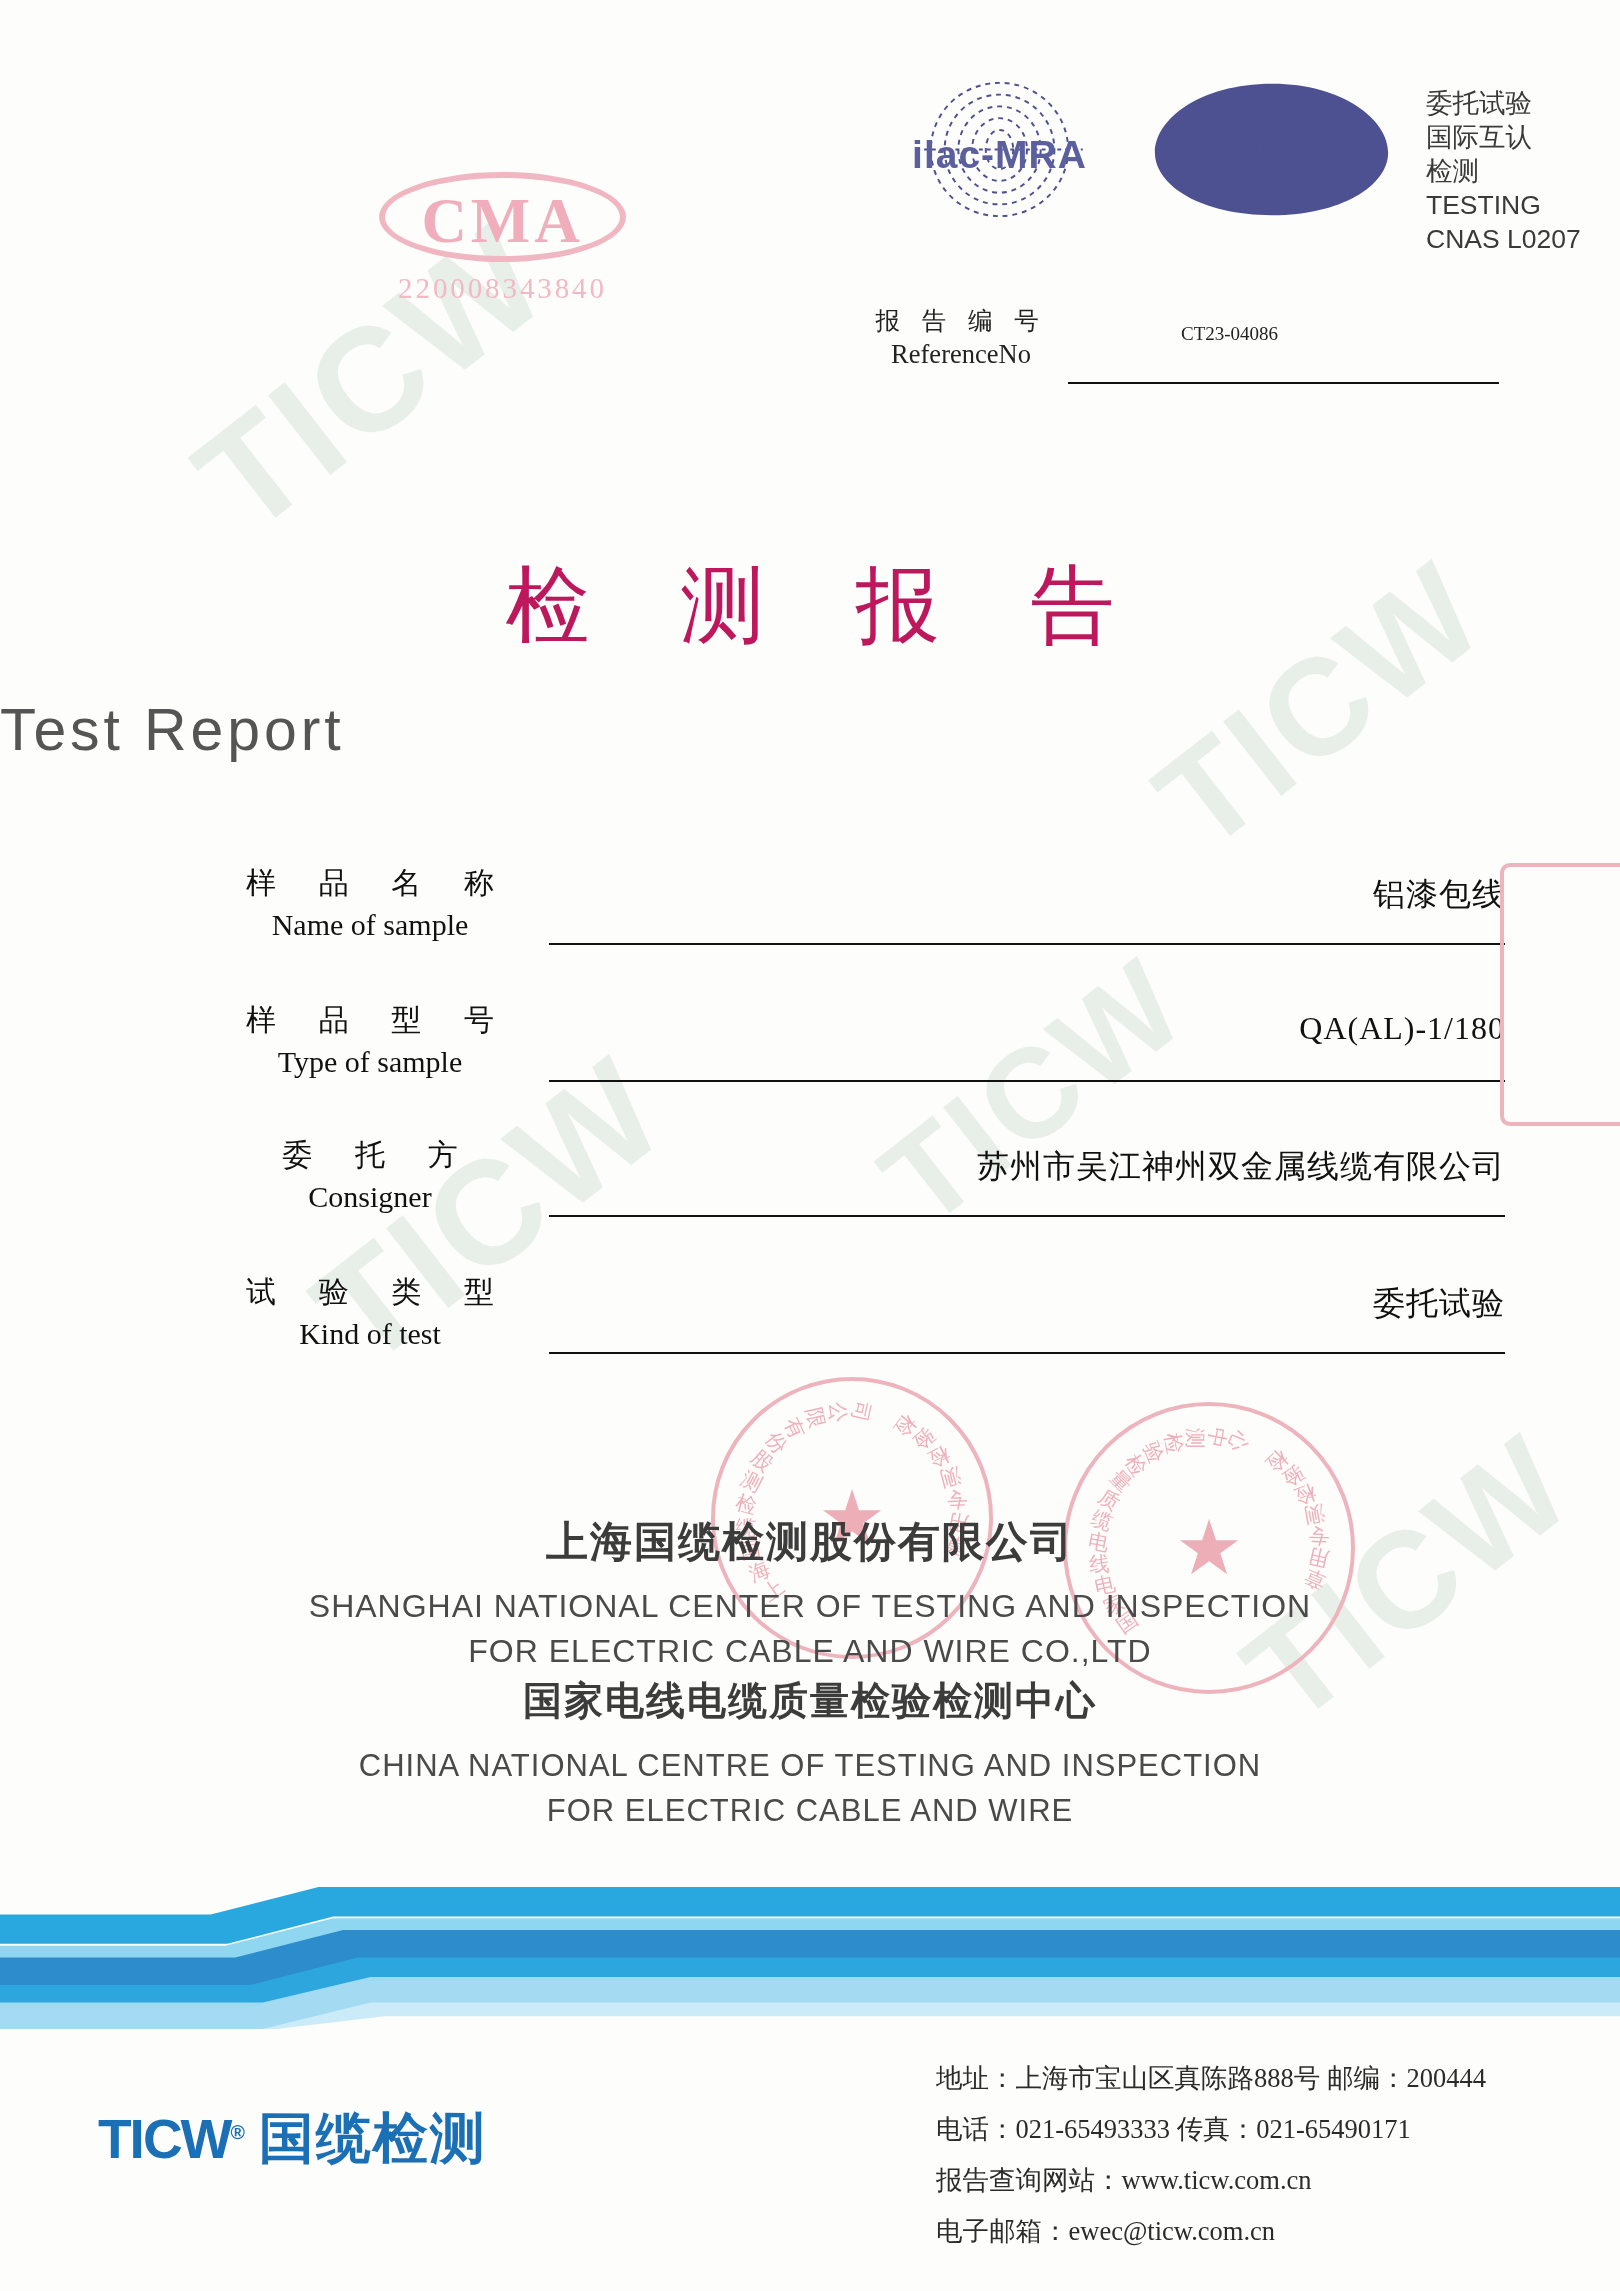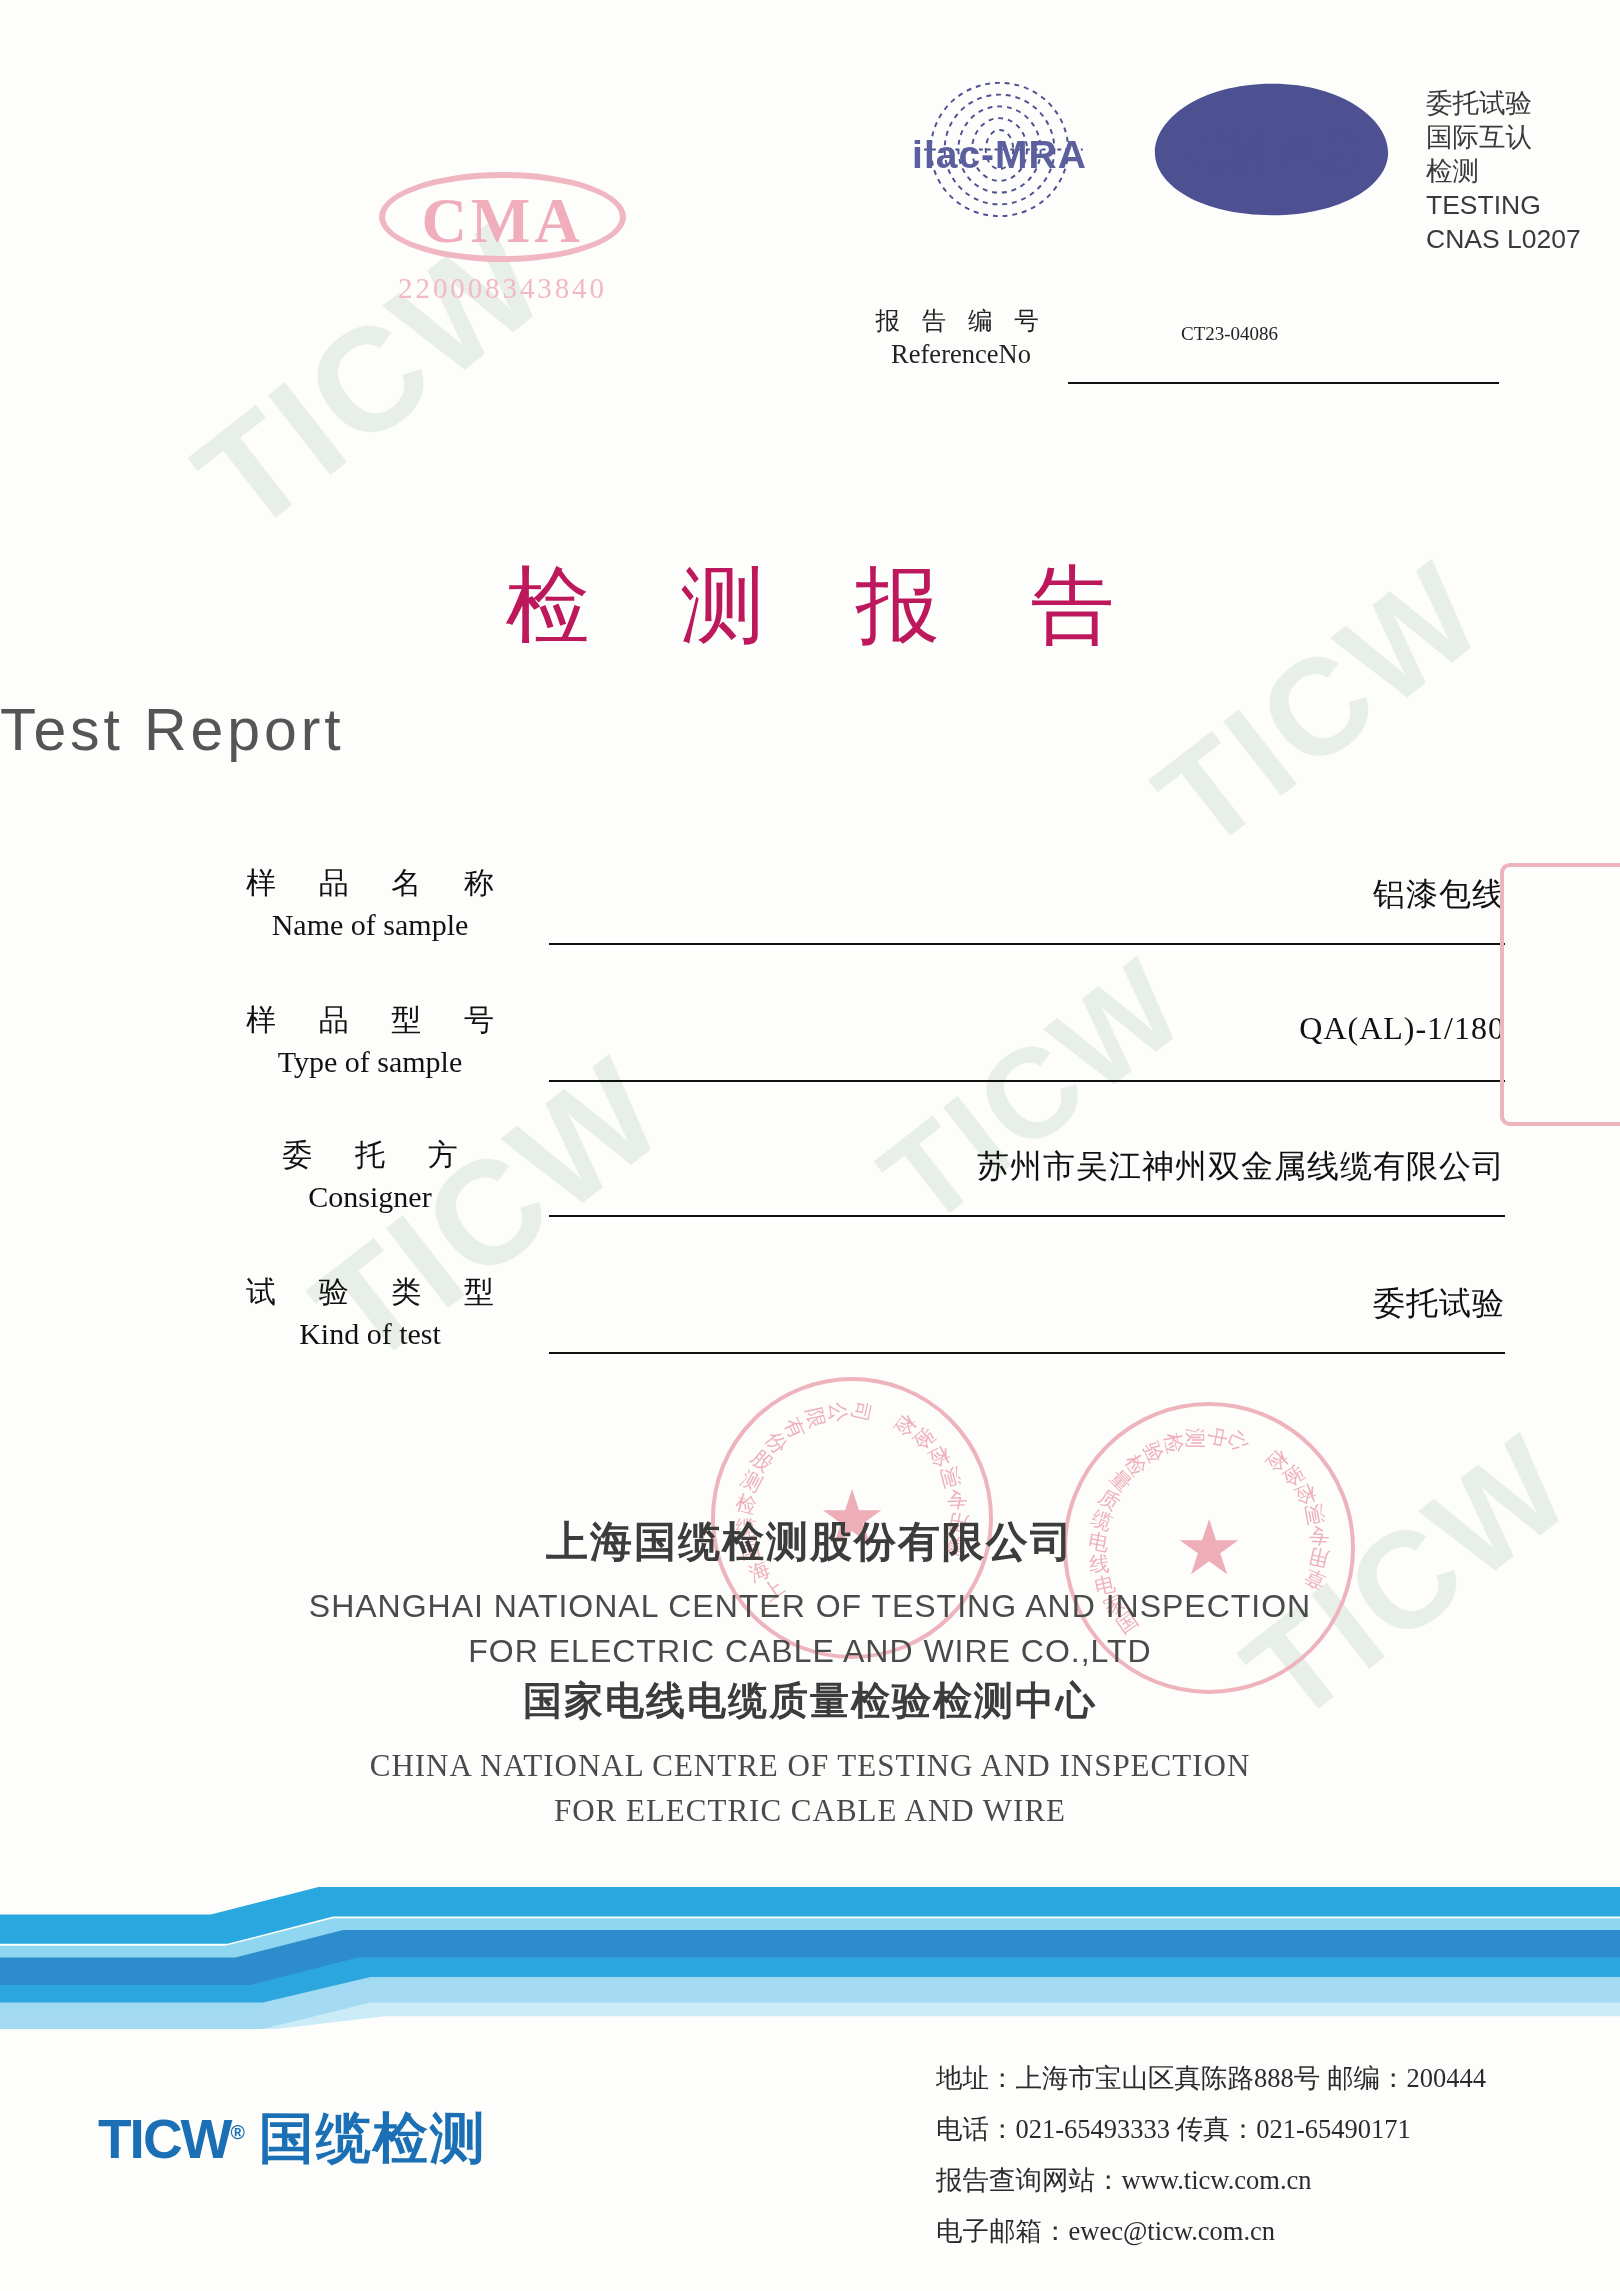--- a/index.html
+++ b/index.html
@@ -257,21 +257,21 @@
     color: #3c3c3c;
     letter-spacing: 2px;
     font-family: "Liberation Serif", serif;
   }
   .company .en2 {
     font-size: 31px;
     color: #4a4a4a;
     letter-spacing: 1px;
     margin-top: 15.7px;
     line-height: 45px;
-    font-family: Liberation Serif, serif;
+    font-family: Liberation Sans, sans-serif;
   }
 
   
   .stamp {
     position: absolute;
     border-radius: 50%;
     border: 4.9px solid #eeb4bd;
     pointer-events: none;
   }
   .stamp .star {

